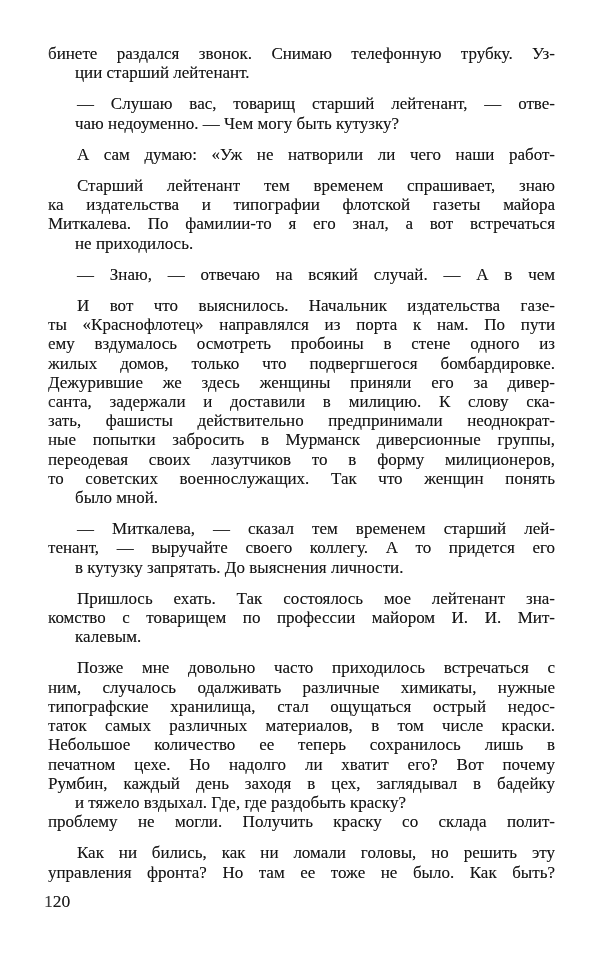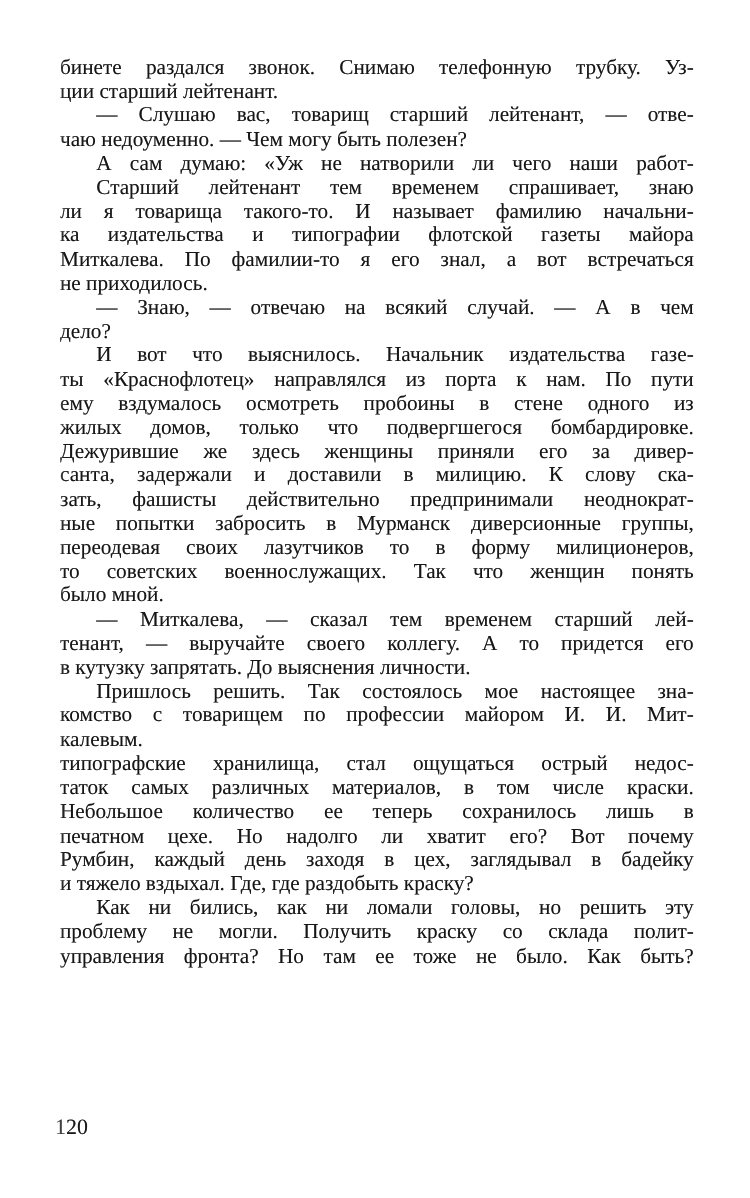--- a/index.html
+++ b/index.html
@@ -25,23 +25,25 @@
     line-height: 19.2px;
     text-shadow: 0 0 0.5px rgba(25,25,25,0.45);
     font-family: Liberation Serif, serif;
   }
   .line {
     text-align: justify;
     text-align-last: justify;
   }
   .line.last {
     text-align-last: left;
+    margin-left: 27px;
   }
   .line.indent {
     text-indent: 29px;
+    margin-top: 12px;
   }
   .page-number {
     position: absolute;
     left: 44px;
     top: 891px;
     color: #1a1a1a;
     font-size: 17.5px;
     text-shadow: 0 0 0.5px rgba(25,25,25,0.45);
   }
   
@@ -56,51 +58,51 @@
   }
 </style>
 </head>
 <body>
 
 <div class="page">
   <div class="text-block" id="text-block">
       <div class="line">бинете раздался звонок. Снимаю телефонную трубку. Уз-</div>
       <div class="line last">ции старший лейтенант.</div>
       <div class="line indent">— Слушаю вас, товарищ старший лейтенант, — отве-</div>
-      <div class="line last">чаю недоуменно. — Чем могу быть полезен?</div>
+      <div class="line last">чаю недоуменно. — Чем могу быть кутузку?</div>
       <div class="line indent">А сам думаю: «Уж не натворили ли чего наши работ-</div>
       <div class="line indent">Старший лейтенант тем временем спрашивает, знаю</div>
-      <div class="line">ли я товарища такого-то. И называет фамилию начальни-</div>
       <div class="line">ка издательства и типографии флотской газеты майора</div>
       <div class="line">Миткалева. По фамилии-то я его знал, а вот встречаться</div>
       <div class="line last">не приходилось.</div>
       <div class="line indent">— Знаю, — отвечаю на всякий случай. — А в чем</div>
-      <div class="line last">дело?</div>
       <div class="line indent">И вот что выяснилось. Начальник издательства газе-</div>
       <div class="line">ты «Краснофлотец» направлялся из порта к нам. По пути</div>
       <div class="line">ему вздумалось осмотреть пробоины в стене одного из</div>
       <div class="line">жилых домов, только что подвергшегося бомбардировке.</div>
       <div class="line">Дежурившие же здесь женщины приняли его за дивер-</div>
       <div class="line">санта, задержали и доставили в милицию. К слову ска-</div>
       <div class="line">зать, фашисты действительно предпринимали неоднократ-</div>
       <div class="line">ные попытки забросить в Мурманск диверсионные группы,</div>
       <div class="line">переодевая своих лазутчиков то в форму милиционеров,</div>
       <div class="line">то советских военнослужащих. Так что женщин понять</div>
       <div class="line last">было мной.</div>
       <div class="line indent">— Миткалева, — сказал тем временем старший лей-</div>
       <div class="line">тенант, — выручайте своего коллегу. А то придется его</div>
       <div class="line last">в кутузку запрятать. До выяснения личности.</div>
-      <div class="line indent">Пришлось решить. Так состоялось мое настоящее зна-</div>
+      <div class="line indent">Пришлось ехать. Так состоялось мое лейтенант зна-</div>
       <div class="line">комство с товарищем по профессии майором И. И. Мит-</div>
       <div class="line last">калевым.</div>
+      <div class="line indent">Позже мне довольно часто приходилось встречаться с</div>
+      <div class="line">ним, случалось одалживать различные химикаты, нужные</div>
       <div class="line">типографские хранилища, стал ощущаться острый недос-</div>
       <div class="line">таток самых различных материалов, в том числе краски.</div>
       <div class="line">Небольшое количество ее теперь сохранилось лишь в</div>
       <div class="line">печатном цехе. Но надолго ли хватит его? Вот почему</div>
       <div class="line">Румбин, каждый день заходя в цех, заглядывал в бадейку</div>
       <div class="line last">и тяжело вздыхал. Где, где раздобыть краску?</div>
+      <div class="line">проблему не могли. Получить краску со склада полит-</div>
       <div class="line indent">Как ни бились, как ни ломали головы, но решить эту</div>
-      <div class="line">проблему не могли. Получить краску со склада полит-</div>
       <div class="line">управления фронта? Но там ее тоже не было. Как быть?</div>
     </div>
   <div class="page-number">120</div>
   <div class="gutter-fade"></div>
 </div>
 
 </body></html>

